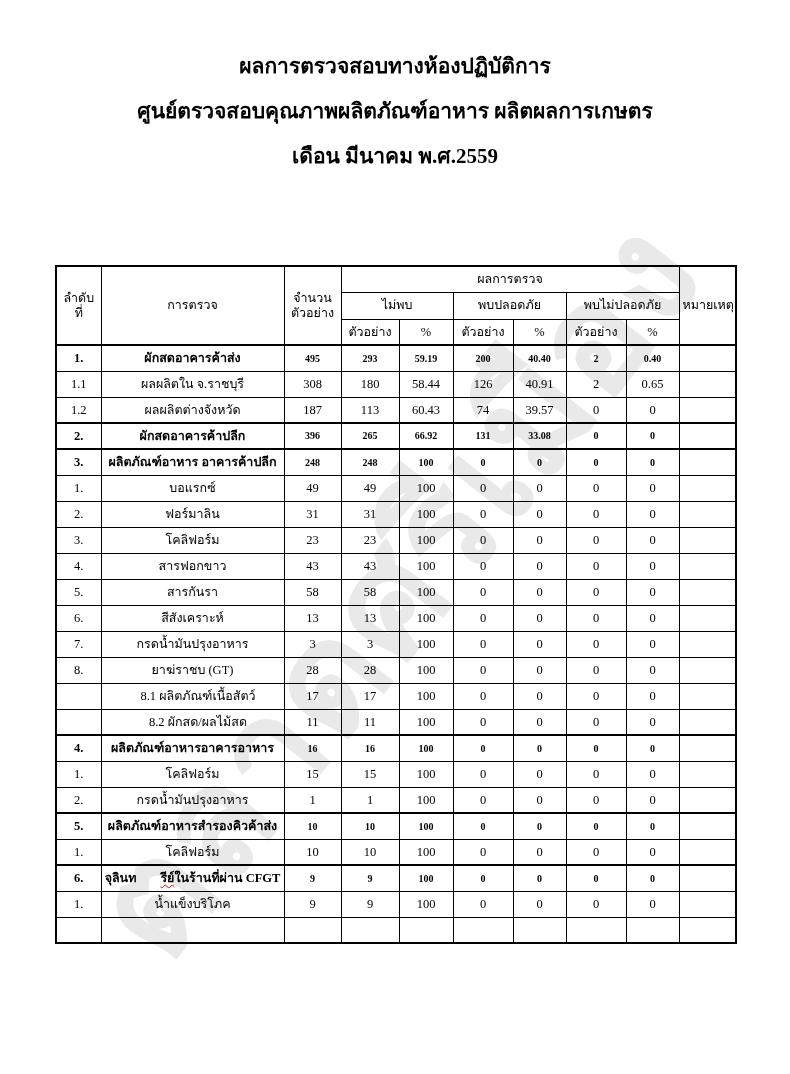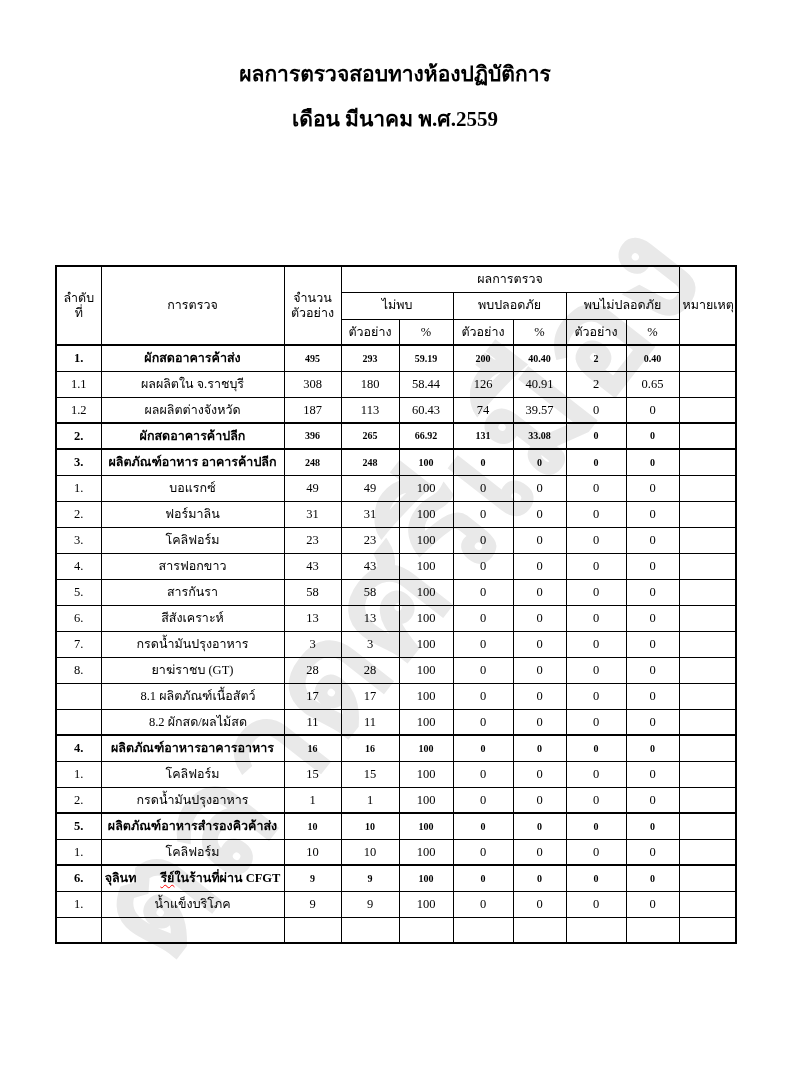--- a/index.html
+++ b/index.html
@@ -8,21 +8,21 @@
 
   
   .watermark {
     position:absolute; left:50%; top:590px;
     transform:translate(-50%,-50%) rotate(-52deg);
     font-size:150px; font-weight:bold; color:#e9e9e9;
     white-space:nowrap; z-index:0; letter-spacing:2px;
     user-select:none; pointer-events:none;
   }
 
-  .title-block { position:absolute; top:52px; left:0; width:790px; text-align:center; z-index:1; }
+  .title-block { position:absolute; top:44px; left:0; width:790px; text-align:center; z-index:1; }
   .title-line { font-size:21px; font-weight:bold; line-height:45px; }
 
   table.results {
     position:absolute; left:55px; top:265px; width:680px;
     border-collapse:collapse; table-layout:fixed; z-index:1;
     background:transparent;
   }
   table.results th, table.results td {
     border:1px solid #000; background:transparent;
     font-size:12.5px; line-height:1.15; padding:1px 3px;
@@ -62,20 +62,21 @@
   }
   .two-line span { display:block; }
 </style>
 </head>
 <body>
 
 <div class="watermark">ตลาดศรีเมือง</div>
 
 <div class="title-block">
   <div class="title-line">ผลการตรวจสอบทางห้องปฏิบัติการ</div>
+  <div class="title-line">ศูนย์ตรวจสอบคุณภาพผลิตภัณฑ์อาหาร ผลิตผลการเกษตร</div>
   <div class="title-line">เดือน มีนาคม พ.ศ.2559</div>
 </div>
 
 <table class="results">
   <colgroup>
     <col class="c-no">
       <col class="c-name">
       <col class="c-samp">
     <col class="c-s1">
       <col class="c-p1">

